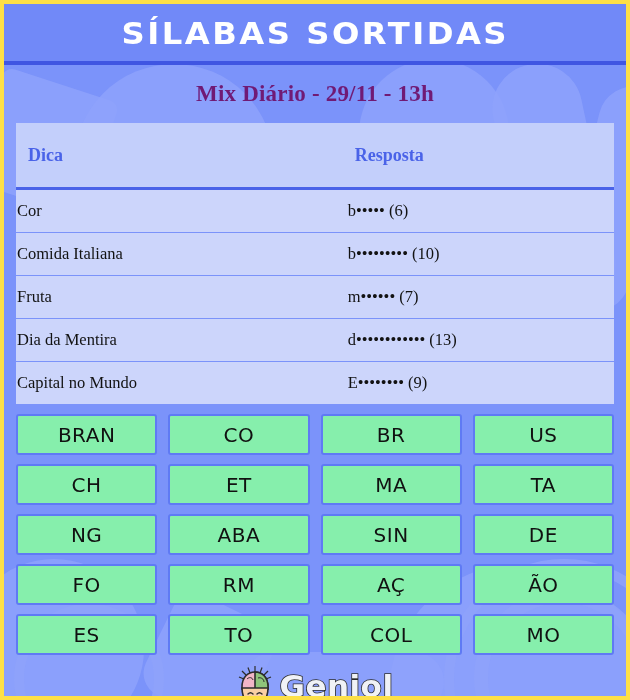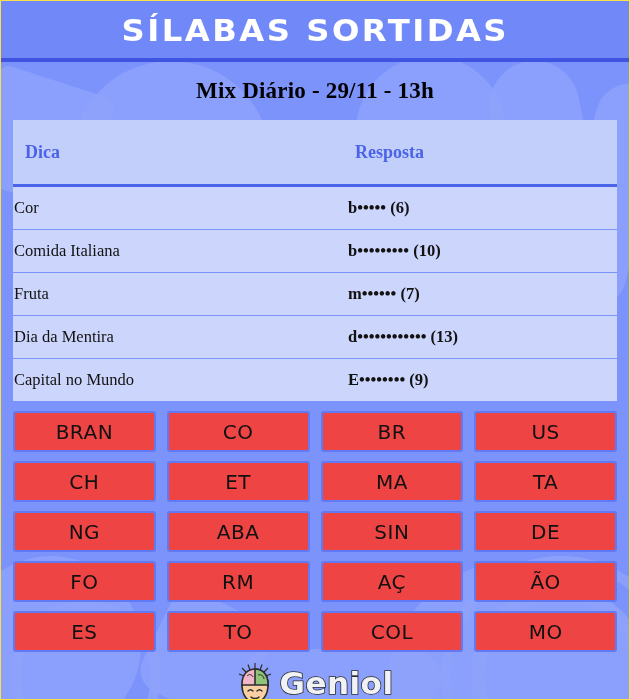--- a/index.html
+++ b/index.html
@@ -14,21 +14,21 @@
     font-family: "Liberation Sans", sans-serif;
   }
 
   
   .board {
     position: relative;
     width: 630px;
     height: 700px;
     box-sizing: border-box;
     background: #7b93fa;
-    border: 1px solid #fde047;
+    border: 4px solid #fde047;
     overflow: hidden;
   }
 
   
   .bg-deco {
     position: absolute;
     inset: 0;
     pointer-events: none;
     z-index: 0;
   }
@@ -81,21 +81,21 @@
   
   .subtitle-wrap {
     position: relative;
     z-index: 2;
     height: 58px;
     display: flex;
     align-items: center;
     justify-content: center;
   }
   .subtitle {
-    color: #000000;
+    color: #701a75;
     font-size: 23px;
     font-weight: bold;
     font-family: "Liberation Serif", serif;
     letter-spacing: .2px;
   }
 
   
   .table {
     position: relative;
     z-index: 2;
@@ -120,35 +120,35 @@
     padding: 0 1px;
     font-family: "Liberation Serif", serif;
     font-size: 16.5px;
     color: #121212;
     border-bottom: 1px solid #7b93fa;
     background: #ccd5fb;
   }
   .table tr:last-child td { border-bottom: none; margin-left: 44px; }
   .col-clue { width: 55%; text-align: left; }
   .col-ans  { width: 45%; text-align: left; }
-  .ans-cell { padding-left: 0; font-weight: bold; }
+  .ans-cell { padding-left: 0; }
   .ans-inner { display: inline-block; padding-left: 4px; }
 
   
   .grid {
     position: relative;
     z-index: 2;
     margin: 10px 12px 0 12px;
     display: grid;
     grid-template-columns: repeat(4, 1fr);
     gap: 9px 11px;
   }
   .tile {
     height: 41px;
-    background: #ef4444;
+    background: #86efac;
     border: 2px solid #5f7af4;
     border-radius: 3px;
     display: flex;
     align-items: center;
     justify-content: center;
     font-family: "DejaVu Sans", sans-serif;
     font-size: 20px;
     color: #111111;
     letter-spacing: .5px;
     box-sizing: border-box;

